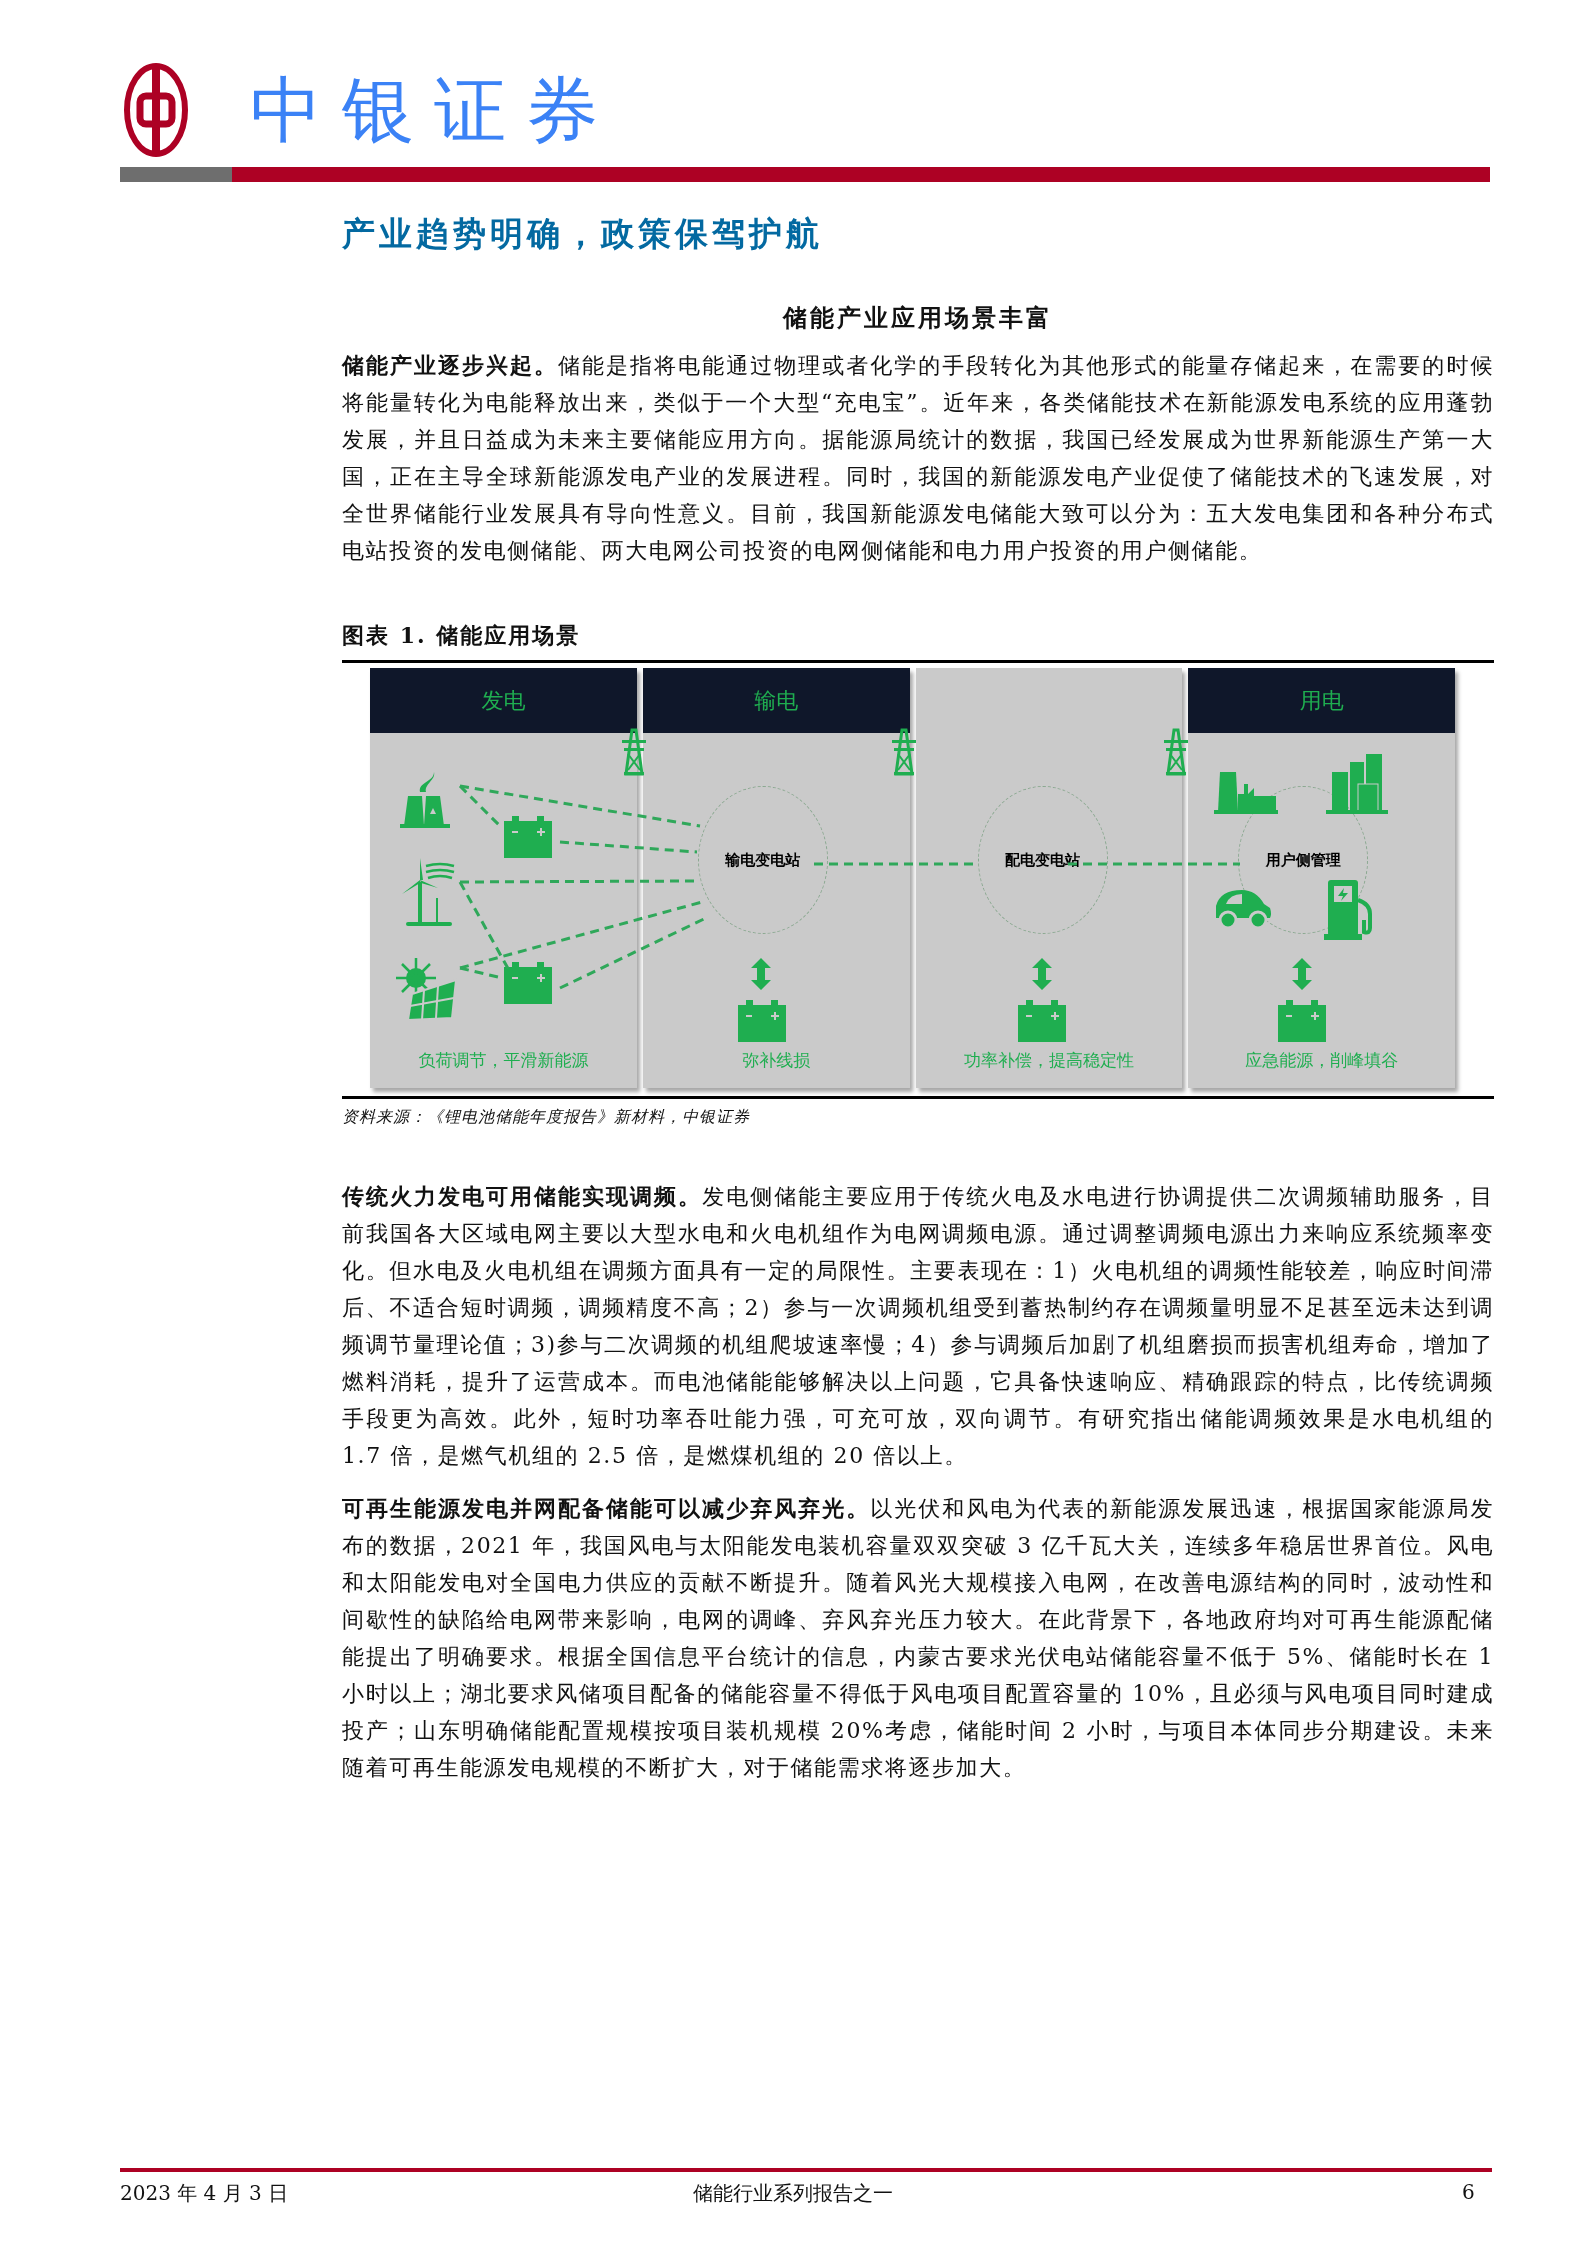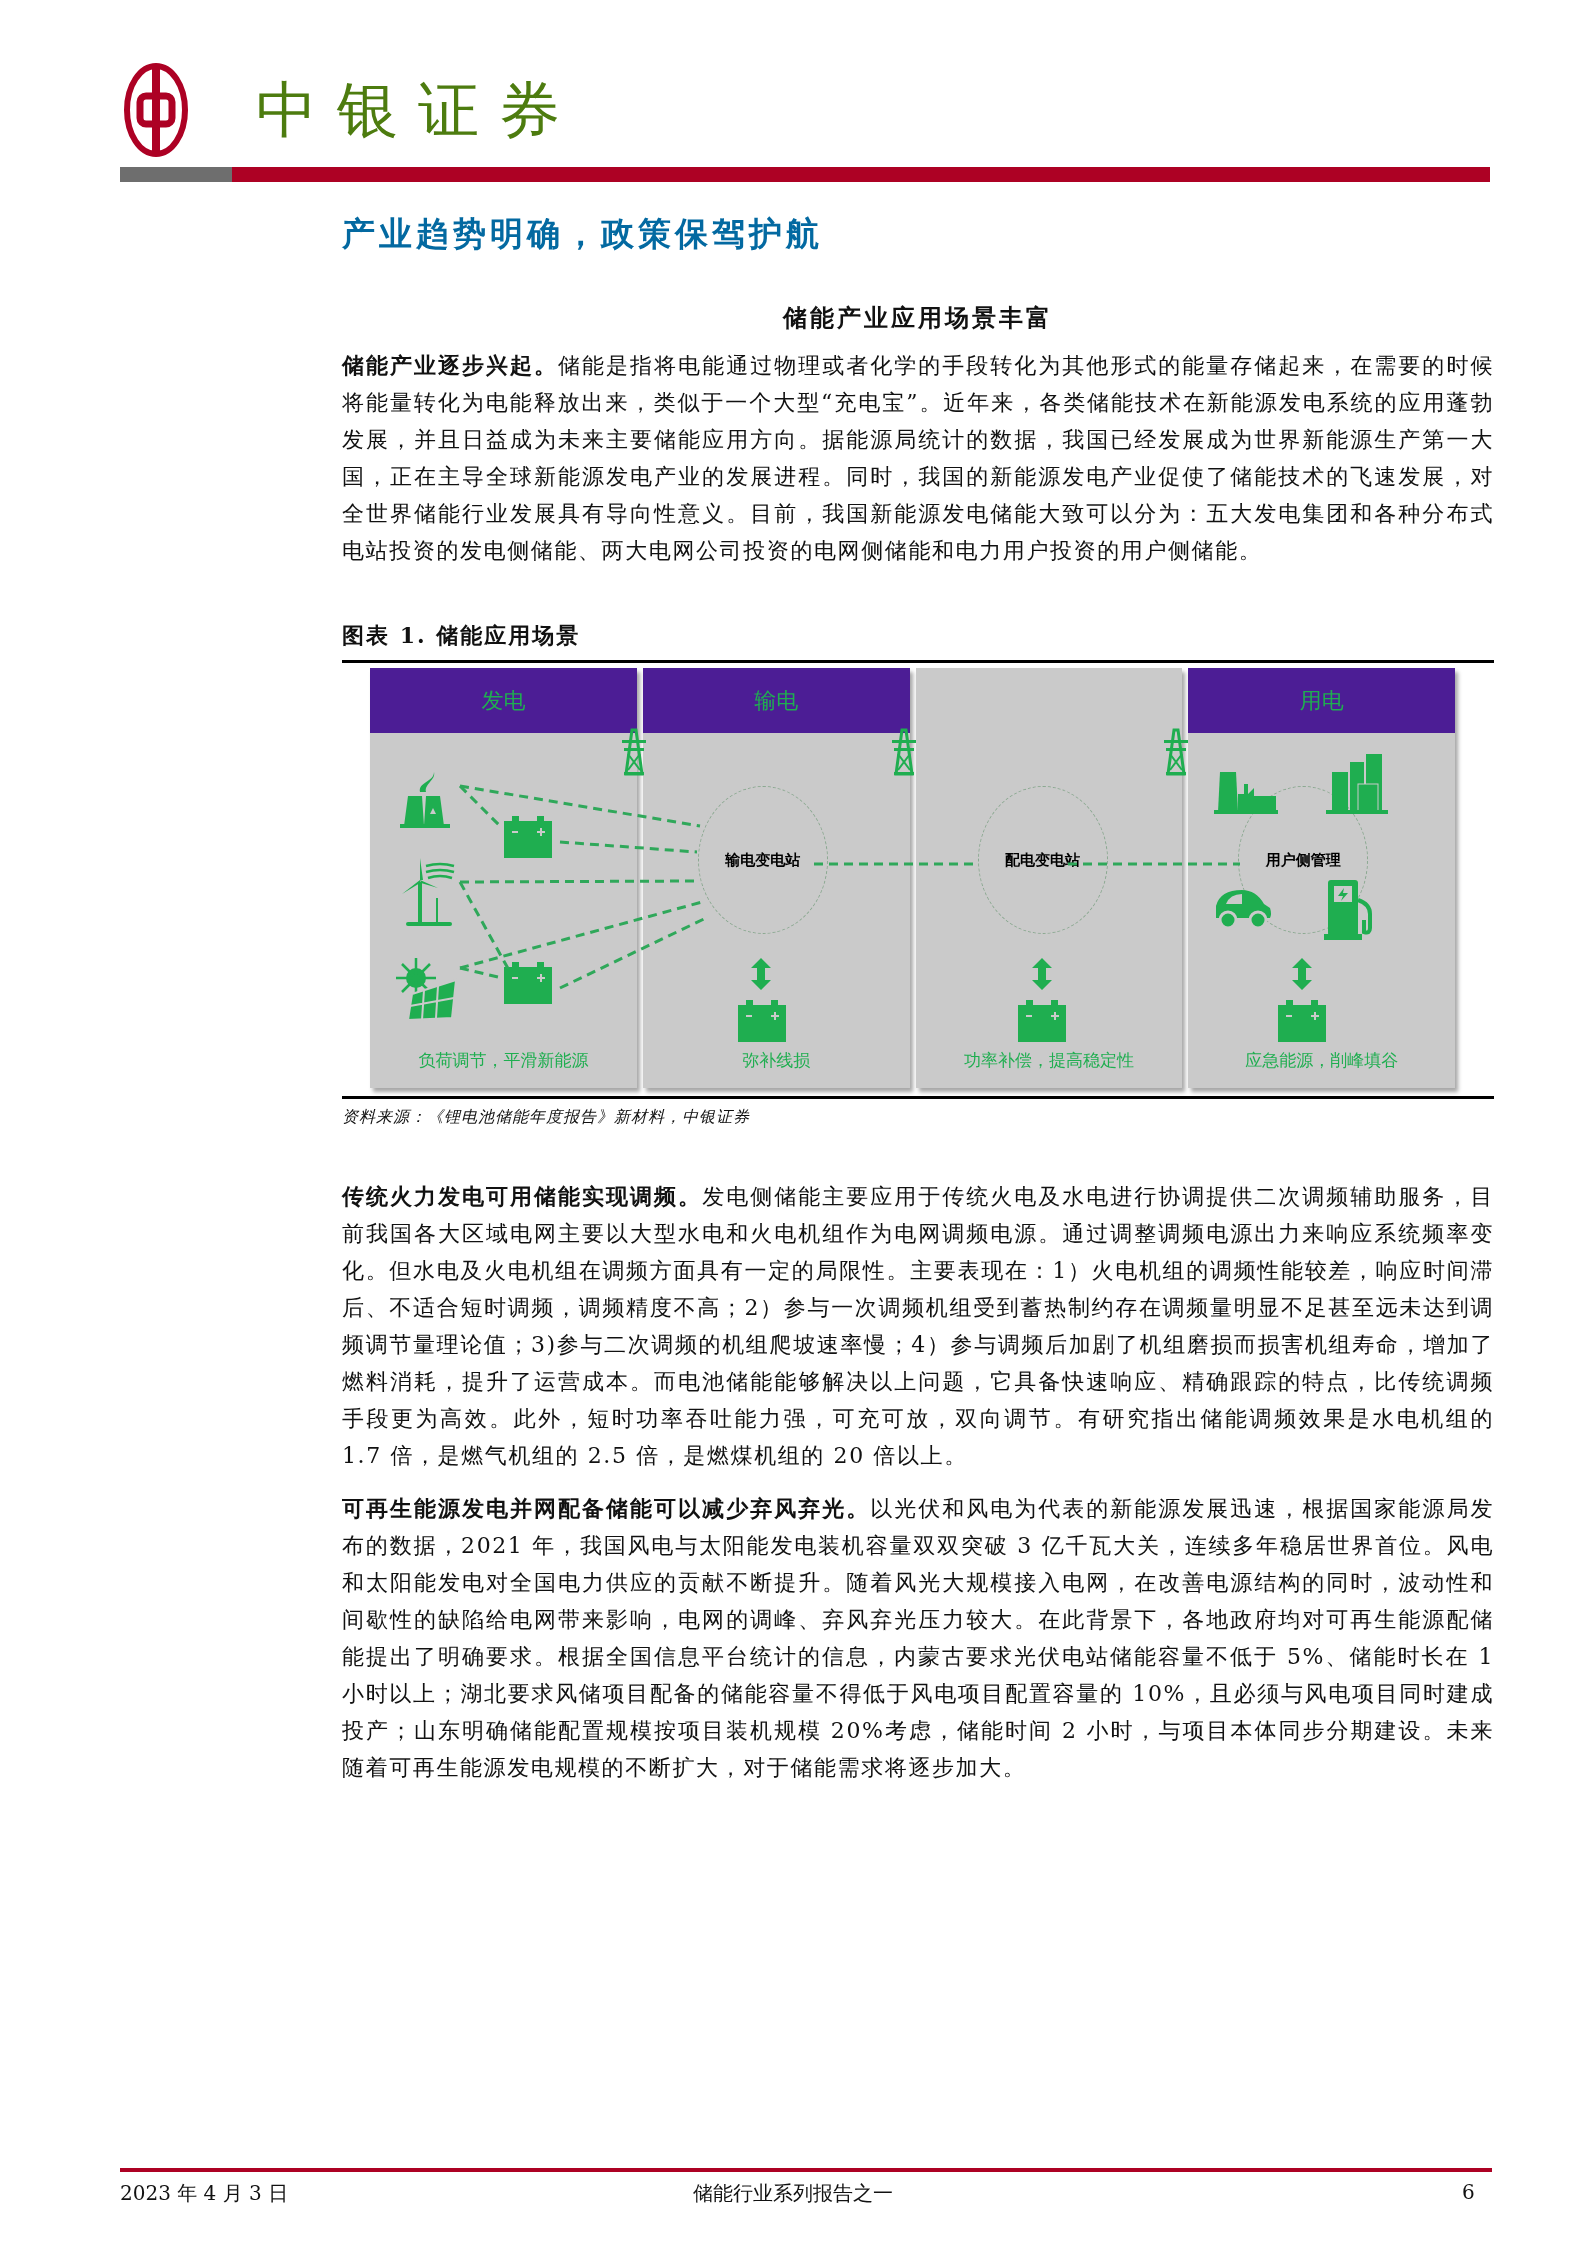--- a/index.html
+++ b/index.html
@@ -1,22 +1,22 @@
 <!DOCTYPE html>
 <html><head>
 <meta charset="utf-8">
 <style>
   html, body { margin: 0; padding: 0; background: #ffffff; }
   body { width: 1586px; height: 2244px; position: relative; overflow: hidden;
          font-family: "DejaVu Serif", "Liberation Serif", serif; color: #111; }
 
   
   .logo { position: absolute; left: 124px; top: 62px; width: 64px; height: 96px; }
-  .brand { position: absolute; left: 250px; top: 60px; font-size: 61px; letter-spacing: 20px;
-           font-family: "DejaVu Serif", serif; color: #4d7c0f; line-height: 100px; margin-left: 6px; }
+  .brand { position: absolute; left: 250px; top: 60px; font-size: 72px; letter-spacing: 20px;
+           font-family: "DejaVu Serif", serif; color: #3b82f6; line-height: 100px; }
   .hbar { position: absolute; top: 167px; left: 120px; width: 1370px; height: 15px; display: flex; }
   .hbar .gray { width: 112px; background: #6e6e6e; }
   .hbar .red { flex: 1; background: #ad0124; }
 
   
   .content { position: absolute; left: 342px; top: 200px; width: 1152px; }
   .chapter-title { color: #0369a1; font-size: 33px; margin-top: 12px; letter-spacing: 4px;
                    font-family: "DejaVu Serif", serif; font-weight: bold; }
   .section-title { font-size: 24px; font-weight: bold; margin-top: 45px; letter-spacing: 3px; text-align: center; }
   p.body { margin: 13px 0 0 0; font-size: 22px; line-height: 37px; text-align: justify;
@@ -26,21 +26,21 @@
   .fig-title { margin-top: 52px; font-size: 22px; font-weight: bold; letter-spacing: 2px; }
   .fig-rule { height: 3px; background: #000; margin-top: 9px; }
   .fig-rule.bottom { margin-top: 0; }
   .figure { position: relative; height: 433px; margin: 0; }
   .fig-source { font-size: 16px; font-style: italic; margin-top: 8px; letter-spacing: 1px; }
 
   .panels { position: absolute; left: 28px; top: 5px; width: 1085px; height: 420px; display: flex; }
   .panel { position: relative; flex: 1; background: #cacaca; margin-right: 6px;
            box-shadow: 3px 4px 4px rgba(0,0,0,0.35); }
   .panel:last-child { margin-right: 0; }
-  .panel .ph { height: 65px; background: #4c1d95; display: flex; align-items: center;
+  .panel .ph { height: 65px; background: #0f172a; display: flex; align-items: center;
                justify-content: center; color: #1fae50; font-size: 22px;
                font-family: "DejaVu Sans", sans-serif; }
   .panel .pf { position: absolute; bottom: 16px; left: 0; right: 0; text-align: center;
                color: #1fae50; font-size: 17px; font-family: "DejaVu Sans", sans-serif; }
   .circle { position: absolute; border: 1.5px dashed #8aa890; border-radius: 50%;
             display: flex; align-items: center; justify-content: center;
             color: #000000; font-size: 15px; font-weight: bold; font-family: "DejaVu Sans", sans-serif; }
   .ico { position: absolute; }
   .overlay { position: absolute; left: 28px; top: 5px; width: 1085px; height: 420px; pointer-events: none; }
 

